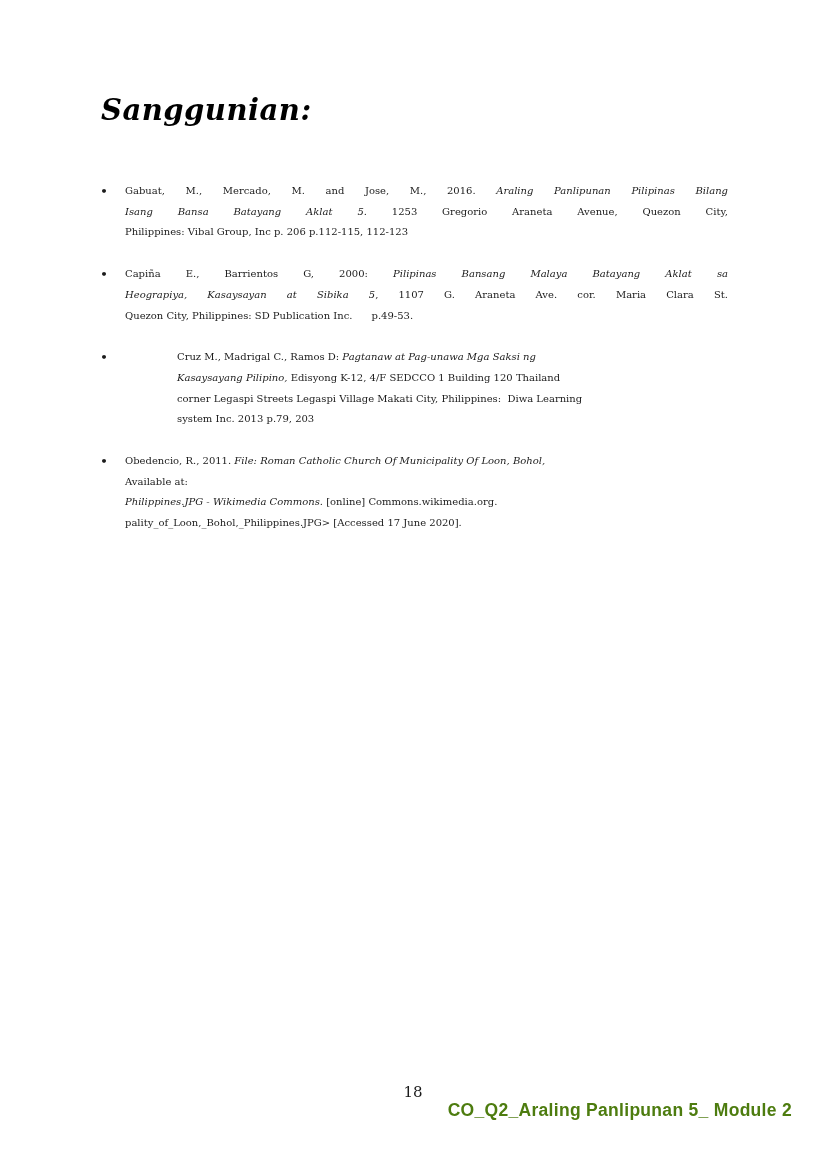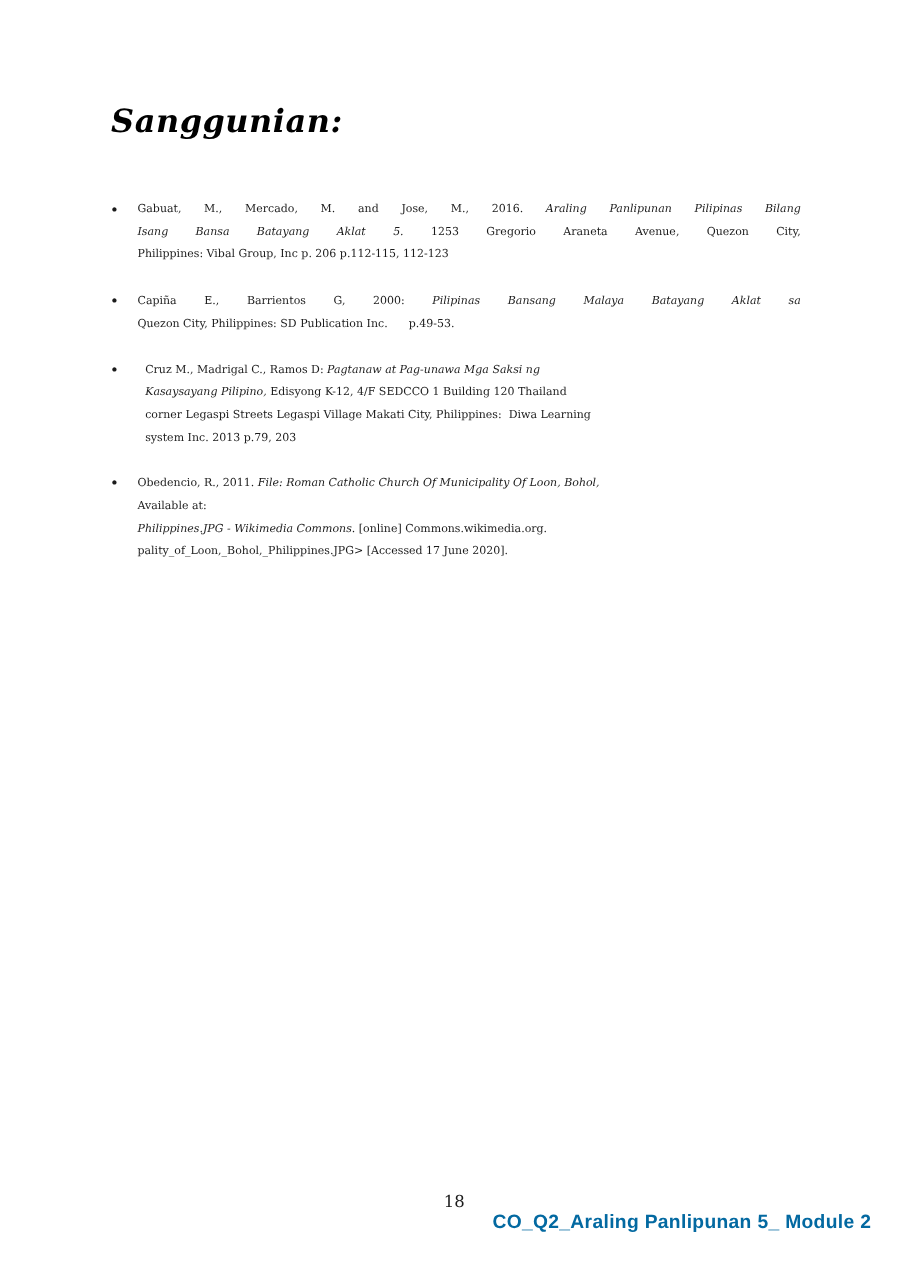--- a/index.html
+++ b/index.html
@@ -41,40 +41,40 @@
   .line {
     font-size: 10px;
     line-height: 20.7px;
     text-align: left;
   }
   .ref.justified .line:not(.last) {
     text-align: justify;
     text-align-last: justify;
   }
   
-  .ref:nth-child(3) .line { padding-left: 7px; }
+  .ref:nth-child(3) .line { padding-left: 7px; margin-left: 45px; }
   .seg.italic { font-style: italic; }
   .page-number {
     position: absolute;
     left: 0;
     top: 1083px;
     width: 826px;
     text-align: center;
     font-size: 15px;
     color: #1b1b1b;
   }
   .footer-label {
     position: absolute;
     right: 34px;
     top: 1100px;
     font-family: "Liberation Sans", sans-serif;
     font-weight: bold;
     font-size: 17.5px;
     letter-spacing: 0.3px;
-    color: #0369a1;
+    color: #4d7c0f;
   }
 </style>
 </head>
 <body>
 
 <div class="page">
 
   <h1 class="title">Sanggunian:</h1>
 
   <div class="refs">
@@ -83,20 +83,21 @@
         <div class="ref-text">
           <div class="line"><span class="seg">Gabuat, M., Mercado, M. and Jose, M., 2016. </span><span class="seg italic">Araling Panlipunan Pilipinas Bilang</span></div>
           <div class="line"><span class="seg italic">Isang Bansa Batayang Aklat 5.</span><span class="seg"> 1253 Gregorio Araneta Avenue, Quezon City,</span></div>
           <div class="line last"><span class="seg">Philippines: Vibal Group, Inc p. 206 p.112-115, 112-123</span></div>
         </div>
       </div>
       <div class="ref justified">
         <span class="bullet">•</span>
         <div class="ref-text">
           <div class="line"><span class="seg">Capiña E., Barrientos G, 2000: </span><span class="seg italic">Pilipinas Bansang Malaya Batayang Aklat sa</span></div>
+          <div class="line"><span class="seg italic">Heograpiya, Kasaysayan at Sibika 5</span><span class="seg">, 1107 G. Araneta Ave. cor. Maria Clara St.</span></div>
           <div class="line last"><span class="seg">Quezon City, Philippines: SD Publication Inc.&nbsp;&nbsp;&nbsp;&nbsp;&nbsp;&nbsp;p.49-53.</span></div>
         </div>
       </div>
       <div class="ref">
         <span class="bullet">•</span>
         <div class="ref-text">
           <div class="line"><span class="seg">Cruz M., Madrigal C., Ramos D: </span><span class="seg italic">Pagtanaw at Pag-unawa Mga Saksi ng</span></div>
           <div class="line"><span class="seg italic">Kasaysayang Pilipino,</span><span class="seg"> Edisyong K-12, 4/F SEDCCO 1 Building 120 Thailand</span></div>
           <div class="line"><span class="seg">corner Legaspi Streets Legaspi Village Makati City, Philippines:&nbsp; Diwa Learning</span></div>
           <div class="line last"><span class="seg">system Inc. 2013 p.79, 203</span></div>

